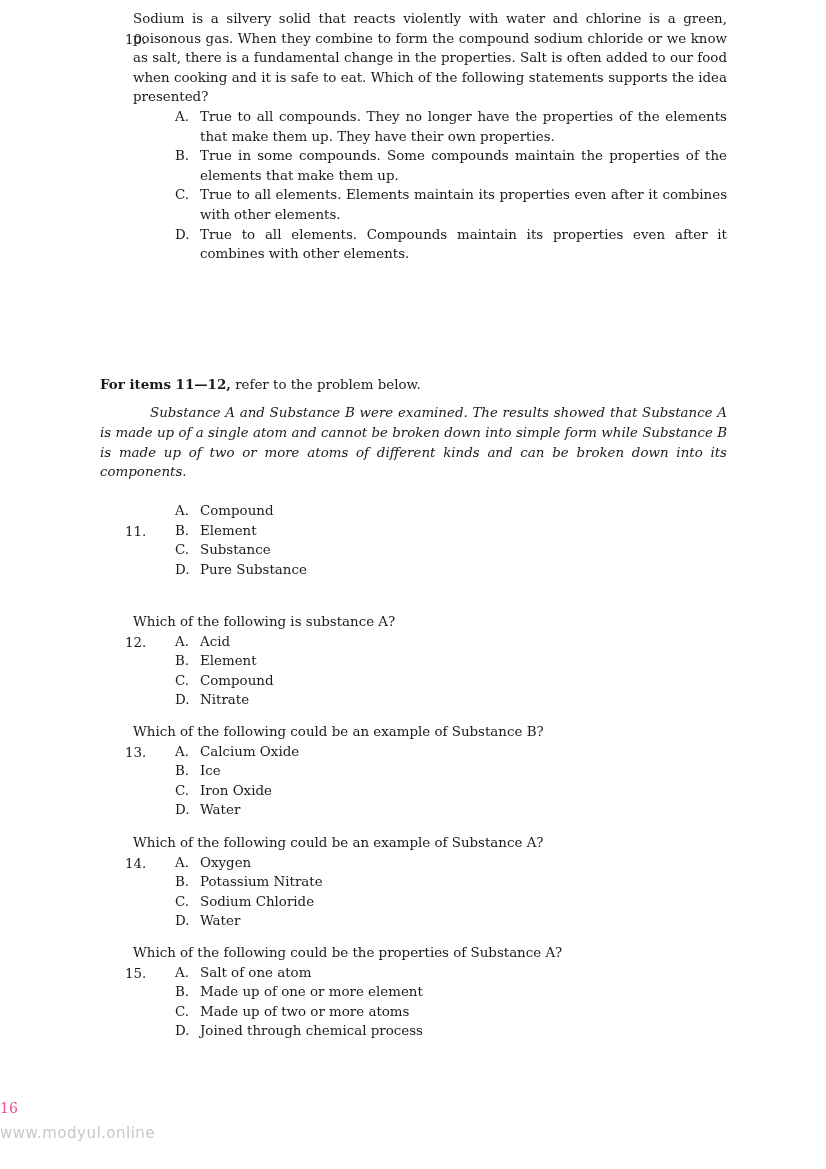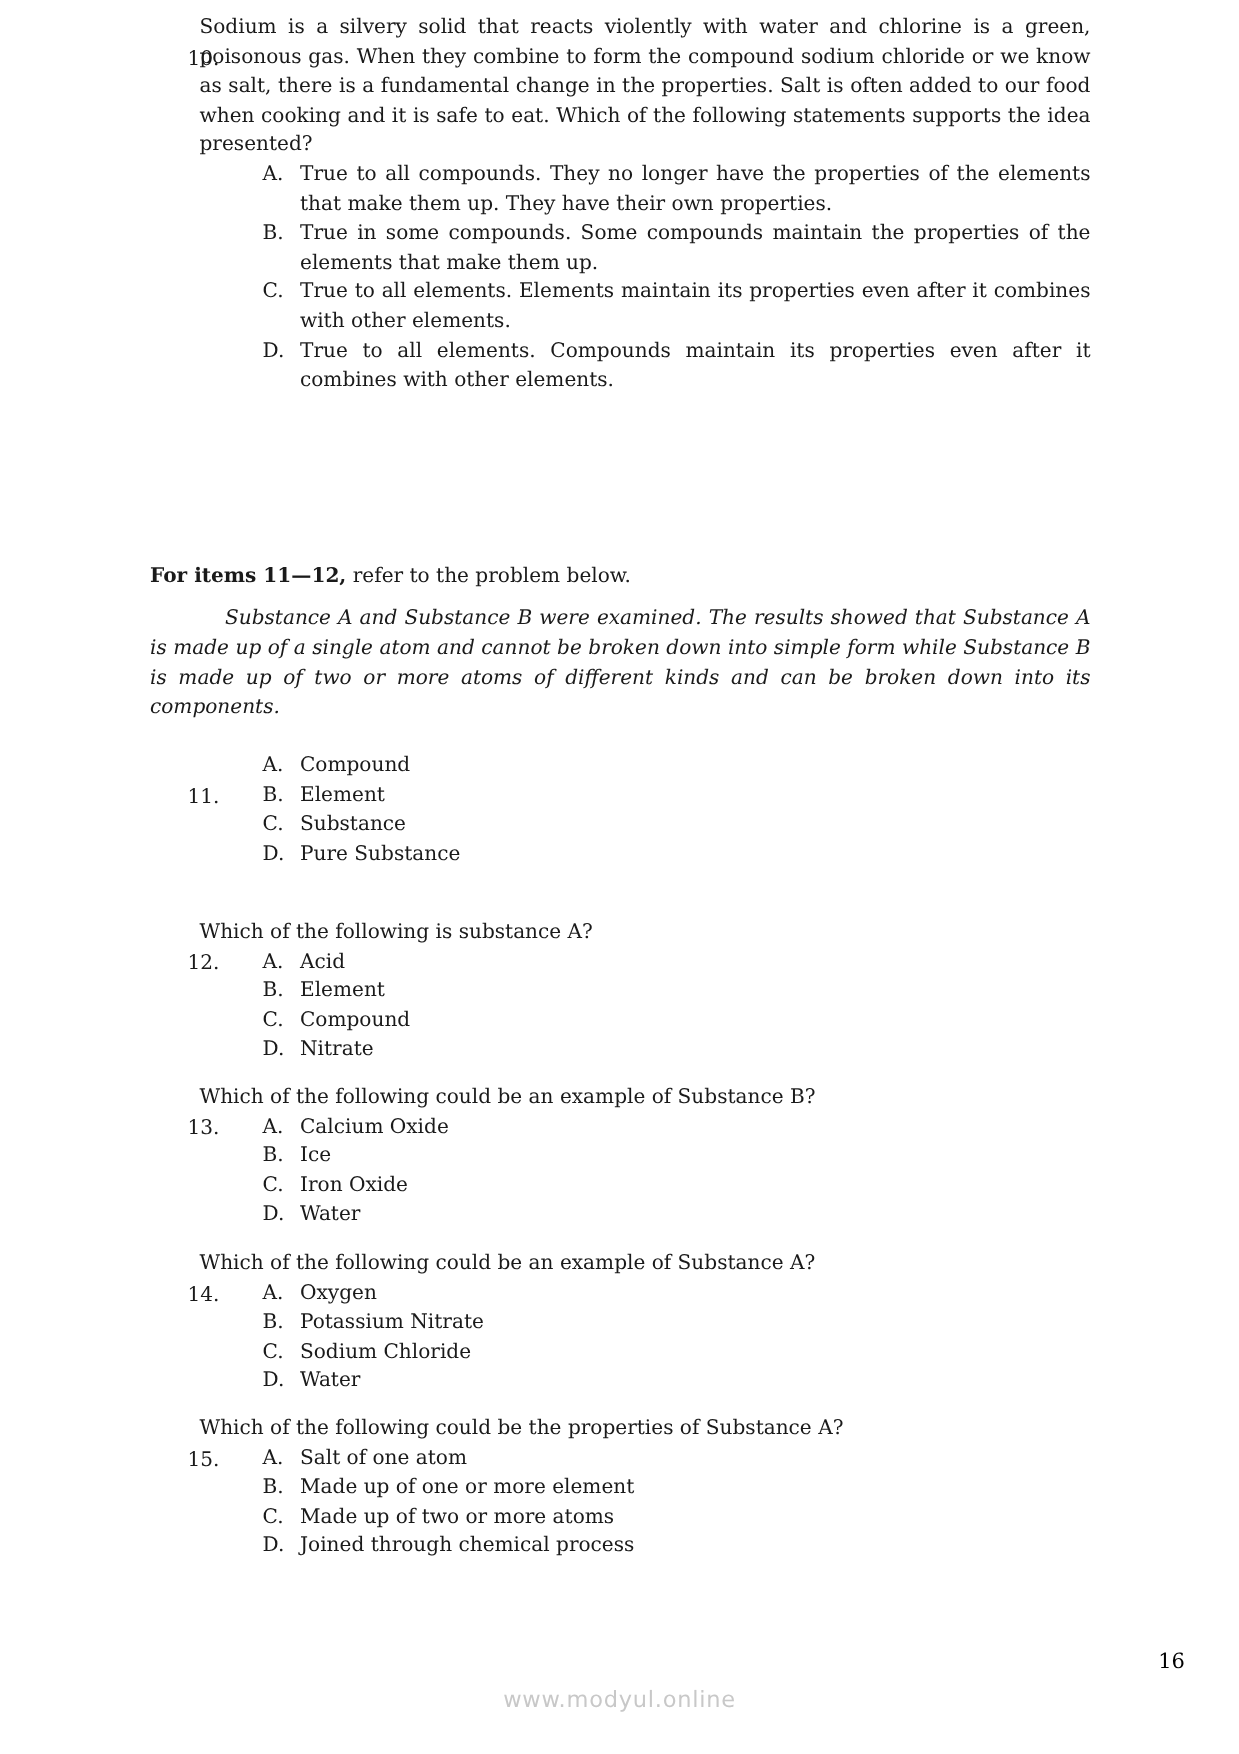--- a/index.html
+++ b/index.html
@@ -8,22 +8,22 @@
   .page { position: absolute; left: 0; top: 0; width: 826px; height: 1169px; }
   .q { position: absolute; left: 125px; width: 602px; line-height: 19.6px; }
   .qnum { position: absolute; left: 0; top: 1px; width: 25px; margin-top: 20px; }
   .qtext { margin-left: 8px; text-align: justify; }
   .opts { margin-left: 50px; margin-top: 0; }
   .opt { position: relative; padding-left: 25px; text-align: justify; line-height: 19.6px; }
   .opt .letter { position: absolute; left: 0; top: 0; }
   .intro { position: absolute; left: 100px; top: 374px; width: 627px; line-height: 20px; }
   .intro b { font-weight: bold; }
   .passage { position: absolute; left: 100px; top: 403px; width: 627px; line-height: 19.8px; text-align: justify; text-indent: 50px; font-style: italic; }
-  .pagenum { position: absolute; left: 0; width: 790px; top: 1100px; text-align: right; font-size: 14px; color: #000000; }
-  .watermark { position: absolute; left: 0; width: 826px; top: 1124px; text-align: center;
+  .pagenum { position: absolute; left: 0; width: 790px; top: 1100px; text-align: left; font-size: 14px; color: #ec4899; }
+  .watermark { position: absolute; left: 0; width: 826px; top: 1124px; text-align: left;
                font-family: "DejaVu Sans", "Liberation Sans", sans-serif; font-size: 15px; color: #c8c8c8; letter-spacing: 0.5px; }
 </style>
 </head>
 <body>
 
 <div class="page">
 
   <div class="q" style="top:9px;">
     <span class="qnum">10.</span>
     <div class="qtext">Sodium is a silvery solid that reacts violently with water and chlorine is a green, poisonous gas. When they combine to form the compound sodium chloride or we know as salt, there is a fundamental change in the properties. Salt is often added to our food when cooking and it is safe to eat. Which of the following statements supports the idea presented?</div>

